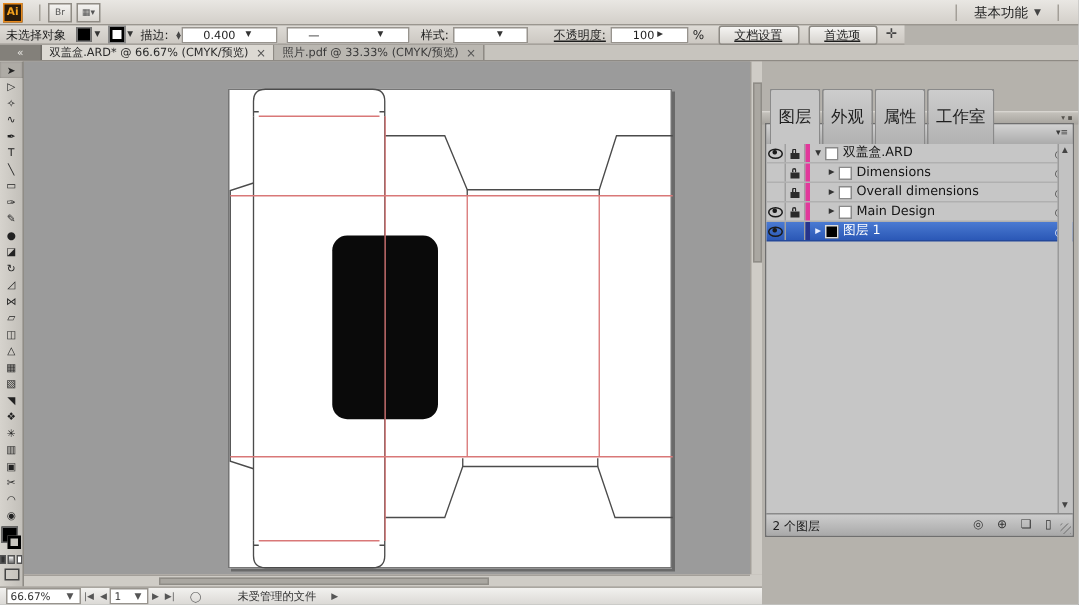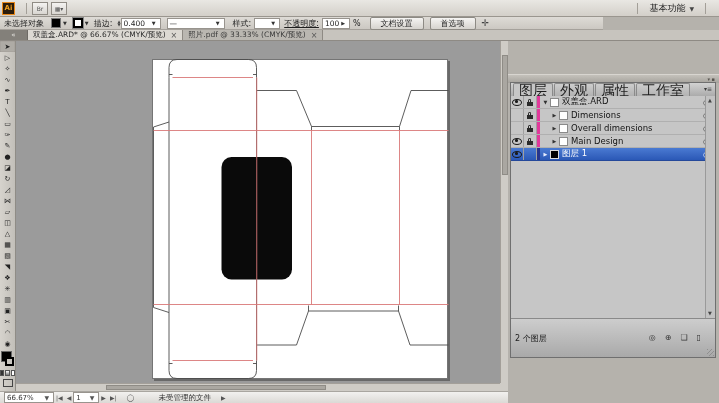--- a/index.html
+++ b/index.html
@@ -18,23 +18,23 @@
 
   
   #control-bar{position:absolute;left:0;top:17px;width:603px;height:13px;background:linear-gradient(#dedbd6,#ccc8c2);border-bottom:1px solid #a5a19b;display:flex;align-items:center;box-sizing:border-box;font-size:8px;color:#1e1e1e;}
   #control-bar>*{flex:0 0 auto;}
   .cb-label{margin:0 3px;white-space:nowrap;}
   .swatch{width:10px;height:10px;box-sizing:border-box;margin-left:4px;}
   #fill-swatch{background:#000;border:1px solid #777;}
   #stroke-swatch{background:#fff;border:2px solid #000;outline:1px solid #888;}
   .mini-arrow{font-size:5px;color:#333;margin:0 2px;}
   .stepper{display:flex;flex-direction:column;font-size:4px;line-height:3px;color:#444;margin-left:2px;}
-  .cb-box{height:9px;background:#fff;border:1px solid #98948e;display:flex;align-items:center;justify-content:space-between;font-size:7.5px;padding:0 2px;box-sizing:content-box;text-align:center;}
+  .cb-box{height:9px;background:#fff;border:1px solid #98948e;display:flex;align-items:center;justify-content:space-between;font-size:7.5px;padding:0 14px;box-sizing:content-box;text-align:center;}
   .underline{text-decoration:underline;}
-  .cb-button{height:11px;border:1px solid #8d8a84;border-radius:2px;background:linear-gradient(#f5f4f2,#d6d3ce);font-size:8px;color:#1d1d1d;display:flex;align-items:center;padding:0 10px;margin-left:6px;white-space:nowrap;}
+  .cb-button{height:11px;border:1px solid #8d8a84;border-radius:2px;background:linear-gradient(#f5f4f2,#d6d3ce);font-size:8px;color:#1d1d1d;display:flex;align-items:center;padding:0 10px;margin-left:6px;white-space:nowrap;text-decoration:underline;}
 
   
   #tab-bar{position:absolute;left:0;top:30px;width:719px;height:11px;background:#c7c4be;border-bottom:1px solid #8e8a84;box-sizing:border-box;display:flex;align-items:stretch;}
   #toolbar-stub{width:27px;background:linear-gradient(#8f8c86,#767playing370);background:#83807a;border-right:1px solid #6e6b66;color:#e8e6e2;font-size:7px;display:flex;align-items:center;justify-content:center;}
   .doc-tab{display:flex;align-items:center;font-size:7.5px;color:#2a2a2a;padding:0 5px;border-right:1px solid #8e8a84;white-space:nowrap;}
   .doc-tab.active{background:#dcd9d3;}
   .doc-tab.inactive{background:#bab7b1;color:#3a3a3a;}
   .tab-close{margin-left:5px;font-size:8px;color:#555;}
 
   
@@ -57,42 +57,42 @@
   #h-scroll{position:absolute;left:16px;top:383px;width:484px;height:8px;background:#cfccc6;border-top:1px solid #a39f99;box-sizing:border-box;}
   #h-thumb{position:absolute;left:90px;top:1px;width:220px;height:5px;background:#aaa7a1;border:1px solid #8f8c86;box-sizing:border-box;}
   #scroll-corner{position:absolute;left:500px;top:383px;width:8px;height:8px;background:#cfccc6;}
 
   
   #dock{position:absolute;left:508px;top:41px;width:211px;height:362px;background:#b5b2ac;}
   #dock-header{position:absolute;left:0;top:33px;width:211px;height:8px;background:linear-gradient(#c4c1bb,#a6a39d);border-top:1px solid #d8d5d0;display:flex;justify-content:flex-end;align-items:center;}
   #dock-header span{font-size:5px;color:#56534e;margin-right:4px;}
   #layers-panel{position:absolute;left:2px;top:41px;width:206px;height:276px;border:1px solid #6f6f6f;background:#c6c6c6;box-sizing:border-box;display:flex;flex-direction:column;}
   #panel-tabs{height:13px;background:linear-gradient(#d2d2d2,#ababab);display:flex;align-items:flex-end;padding-left:2px;flex:0 0 auto;position:relative;}
-  .panel-tab{font-size:14px;color:#1e1e1e;padding:0 5px;height:12px;line-height:12px;background:linear-gradient(#cdcdcd,#b2b2b2);border:1px solid #8a8a8a;border-bottom:none;border-radius:2px 2px 0 0;margin-right:1px;white-space:nowrap;}
+  .panel-tab{font-size:11px;color:#1e1e1e;padding:12px 5px;height:12px;line-height:12px;background:linear-gradient(#cdcdcd,#b2b2b2);border:1px solid #8a8a8a;border-bottom:none;border-radius:2px 2px 0 0;margin-right:1px;white-space:nowrap;}
   .panel-tab.active{background:#c6c6c6;}
   #panel-menu{position:absolute;right:3px;top:2px;font-size:6px;color:#3a3a3a;}
   #layer-rows{flex:1 1 auto;position:relative;background:#c6c6c6;}
   .layer-row{display:flex;align-items:center;height:12px;border-bottom:1px solid #b0b0b0;font-size:8.5px;color:#141414;position:relative;}
   .layer-row.selected{background:linear-gradient(#4a7ad2,#2b58b6);color:#fff;border-bottom-color:#24489a;justify-content:center;}
   .cell{width:13px;height:12px;border-right:1px solid #a0a0a0;display:flex;align-items:center;justify-content:center;flex:0 0 auto;box-sizing:border-box;}
   .colorbar{width:3px;height:12px;flex:0 0 auto;}
   .expander{width:9px;text-align:center;font-size:5px;color:#333;flex:0 0 auto;}
   .layer-row.selected .expander{color:#e8eeff;}
   .thumb{width:9px;height:9px;background:#fff;border:1px solid #8a8a8a;margin-right:3px;flex:0 0 auto;box-sizing:border-box;}
   .thumb.black{background:#000;border-color:#dcdcdc;}
   .layer-label{white-space:nowrap;overflow:hidden;}
   .target{margin-left:auto;margin-right:5px;font-size:8px;color:#3c3c3c;flex:0 0 auto;}
   .layer-row.selected .target{color:#eef2ff;}
   .eye{display:inline-block;width:8px;height:5px;border:1px solid #1a1a1a;border-radius:50%;position:relative;}
   .eye::after{content:"";position:absolute;left:2px;top:0.8px;width:2.6px;height:2.6px;background:#1a1a1a;border-radius:50%;}
   .lock{display:inline-block;width:6px;height:4px;background:#2b2b2b;position:relative;margin-top:3px;}
   .lock::before{content:"";position:absolute;left:0.8px;top:-3px;width:3px;height:3px;border:1px solid #2b2b2b;border-bottom:none;border-radius:2px 2px 0 0;box-sizing:border-box;}
   #rows-scrollbar{position:absolute;right:0;top:0;bottom:0;width:9px;border-left:1px solid #9a9a9a;background:#c2c2c2;}
   .scroll-arrow{position:absolute;left:0;width:8px;height:9px;font-size:5px;color:#444;text-align:center;line-height:9px;}
-  #panel-bottom{height:14px;flex:0 0 auto;background:linear-gradient(#cdcdcd,#a9a9a9);border-top:1px solid #8a8a8a;display:flex;align-items:center;font-size:8px;color:#1c1c1c;padding:12px 4px;position:relative;}
+  #panel-bottom{height:14px;flex:0 0 auto;background:linear-gradient(#cdcdcd,#a9a9a9);border-top:1px solid #8a8a8a;display:flex;align-items:center;font-size:8px;color:#1c1c1c;padding:0 4px;position:relative;}
   .panel-action{font-size:8px;color:#333;margin-left:9px;line-height:10px;}
   #panel-actions{margin-left:auto;display:flex;align-items:center;margin-right:10px;}
   #resize-grip{position:absolute;right:1px;bottom:1px;width:7px;height:7px;background:repeating-linear-gradient(135deg,#8f8f8f 0 1px,transparent 1px 3px);}
 
   
   #status-bar{position:absolute;left:0;top:391px;width:508px;height:12px;background:linear-gradient(#f2f1ef,#dbd9d5);border-top:1px solid #a9a6a0;display:flex;align-items:center;box-sizing:border-box;font-size:7.5px;color:#333;}
   .sb-box{height:9px;background:#fff;border:1px solid #98948e;display:flex;align-items:center;justify-content:space-between;padding:0 2px;font-size:7px;}
   .sb-glyph{font-size:6px;color:#555;margin:0 2px;}
 </style>
 </head>
@@ -132,21 +132,21 @@
     </span>
     <span class="cb-box" style="width:52px;margin-left:6px;">
       <span>—</span>
       <span class="mini-arrow">▼</span>
     </span>
     <span class="cb-label" style="margin-left:8px;">样式:</span>
     <span class="cb-box" style="width:20px;">
       <span></span>
         <span class="mini-arrow">▼</span>
     </span>
-    <span class="cb-label underline" style="margin-left:4px;">不透明度:</span>
+    <span class="cb-label underline" style="margin-left:17px;">不透明度:</span>
     <span class="cb-box" style="width:22px;">
       <span>100</span>
       <span class="mini-arrow">▶</span>
     </span>
     <span class="cb-label">%</span>
     <span class="cb-button">文档设置</span>
     <span class="cb-button">首选项</span>
     <span class="cb-label" style="margin-left:6px;font-size:9px;color:#444;">✛</span>
   </div>
 

